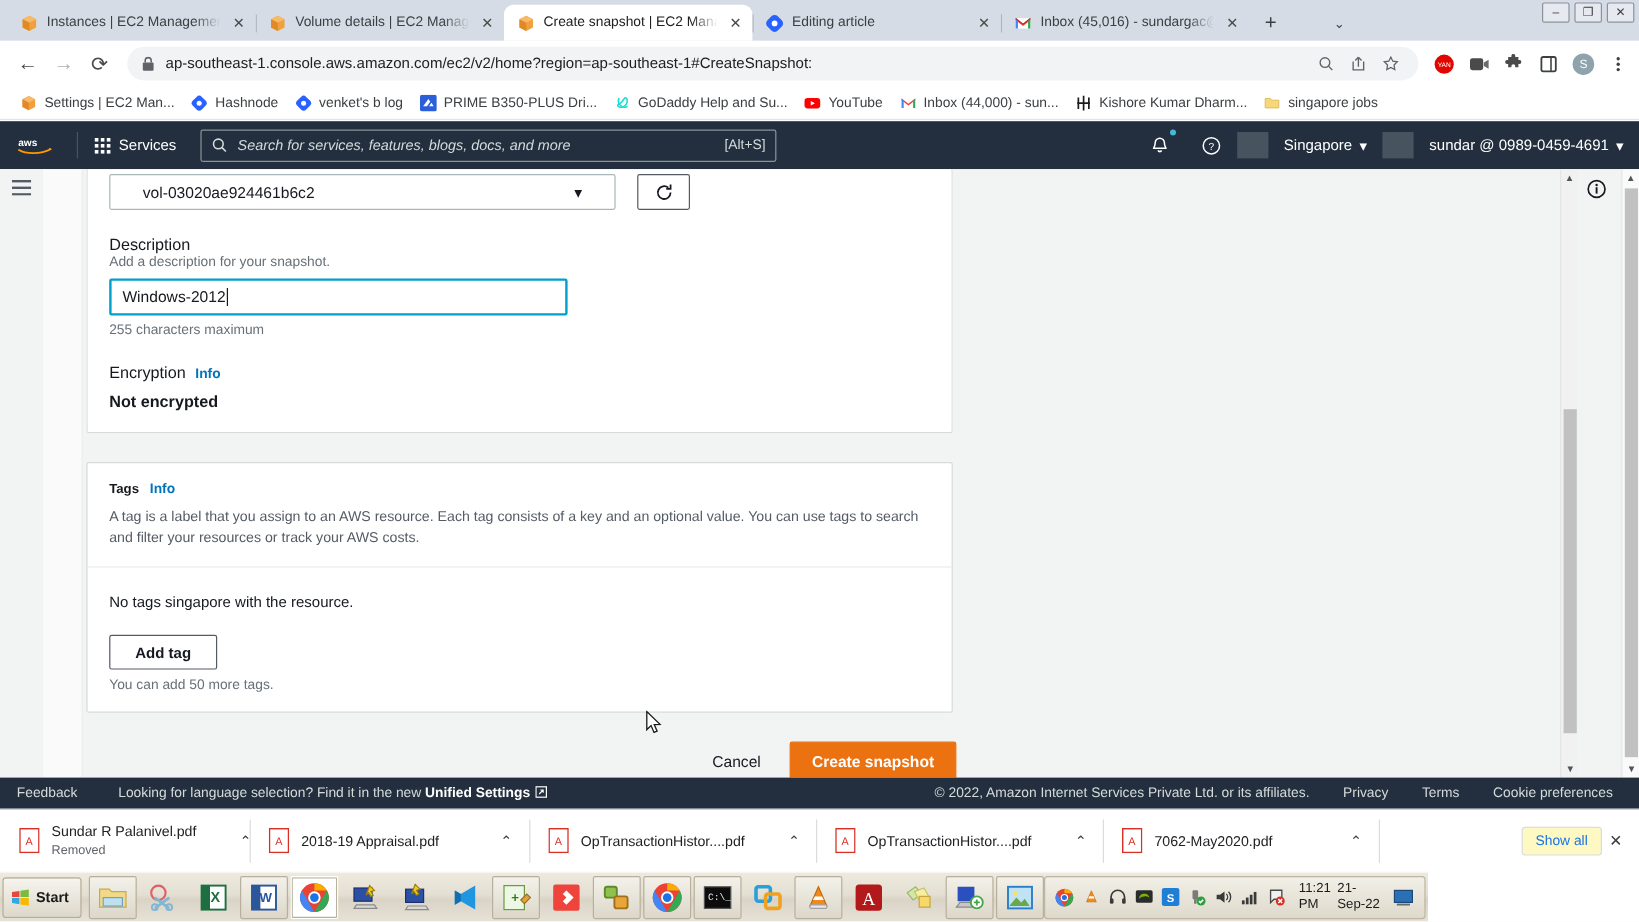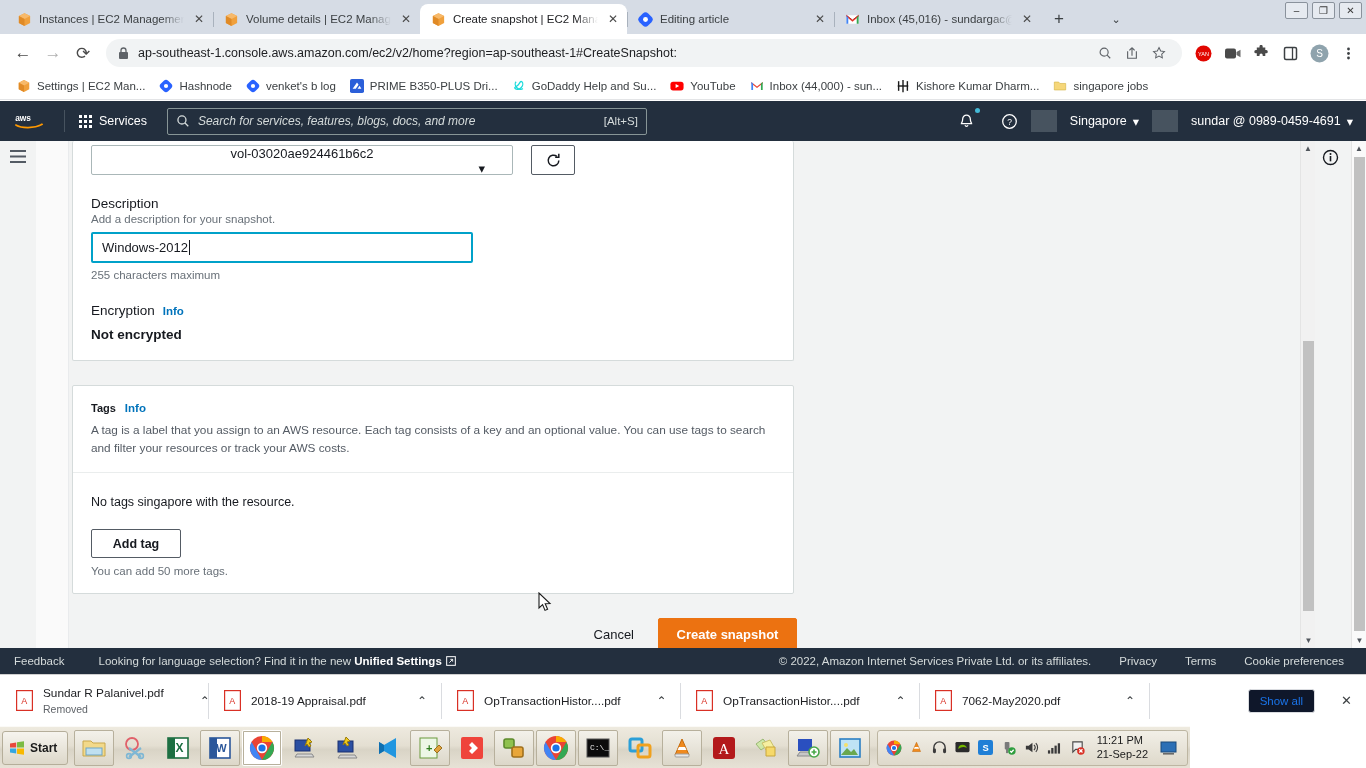--- a/index.html
+++ b/index.html
@@ -130,21 +130,20 @@
     width: 722px; margin-left: 3px;
   }
   .card.top { margin-top: 0; border-top: none; padding: 0 18px 18px; }
   .card.tags { margin-top: 24px; }
 
   .vol-row { display: flex; align-items: center; gap: 18px; padding-top: 4px; }
   .vol-select {
     width: 422px; height: 30px; border: 1px solid #aab7b8; border-radius: 2px;
     display: flex; align-items: center; padding: 0 27px; font-size: 13px; color: #16191f;
     background: #fff;
-    flex-direction: column;
   }
   .vol-select .caret { margin-left: auto; }
   .refresh-btn {
     width: 44px; height: 30px; border: 1px solid #545b64; border-radius: 2px;
     background: #fff; display: flex; align-items: center; justify-content: center;
   }
 
   .fld-label { font-size: 13.5px; color: #16191f; margin-top: 21px; }
   .fld-hint { font-size: 11.5px; color: #687078; margin-top: 2px; }
   .desc-input {
@@ -214,23 +213,23 @@
     height: 52px; padding: 0 14px 0 16px; min-width: 200px;
   }
   .dl-item + .dl-item::before,
   .dl-divider { content: ""; position: absolute; left: 0; top: 8px; height: 36px; width: 1px; background: #dadce0; }
   .dl-pdf { width: 17px; height: 21px; flex: 0 0 17px; }
   .dl-texts { display: flex; flex-direction: column; justify-content: center; }
   .dl-name { font-size: 11.8px; color: #202124; white-space: nowrap; }
   .dl-sub { font-size: 10.5px; color: #5f6368; margin-top: 3px; }
   .dl-caret { margin-left: auto; font-size: 12px; color: #3c4043; padding-left: 26px; }
   .showall-btn {
-    margin-left: auto; margin-right: 26px;
+    margin-left: auto; margin-right: 6px;
     border: 1px solid #dadce0; border-radius: 3px; padding: 5px 11px;
-    font-size: 11.5px; color: #1a73e8; background: #0f172a;
+    font-size: 11.5px; color: #1a73e8; background: #fef9c3;
   }
   .dl-close { margin-right: 14px; font-size: 13px; color: #3c4043; }
 
   
   .taskbar {
     position: absolute; top: 726px; left: 0; width: 1190px; height: 42px;
     background: linear-gradient(to bottom, #eeeadf 0%, #e4dfd2 45%, #d9d4c6 55%, #e7e2d6 100%);
     border-top: 1px solid #fbfaf7;
     display: flex; align-items: center;
   }
@@ -248,21 +247,21 @@
   }
   .tb-btn.raised { background: linear-gradient(to bottom,#f3f1ea,#dcd7c9); border-color: #b7b09c; }
   .tb-btn.pressed { background: #ffffff; border-color: #9d968400; box-shadow: inset 0 0 0 1px #b7b09c; }
   .tray {
     margin-left: auto; margin-right: 2px; height: 36px;
     display: flex; align-items: center; gap: 7px; padding: 0 8px;
     background: linear-gradient(to bottom,#f2efe7,#ded9cb);
     border: 1px solid #bdb6a2; border-radius: 3px;
   }
   .tray-ic { width: 16px; height: 16px; display: flex; align-items: center; justify-content: center; }
-  .clock { display: flex; flex-direction: column; align-items: flex-start; font-size: 11px; color: #1b1b1b; line-height: 1.25; margin: 0 4px; }
+  .clock { display: flex; flex-direction: row; align-items: center; font-size: 11px; color: #1b1b1b; line-height: 1.25; margin: 0 4px; }
   .showdesk { width: 20px; height: 22px; display: flex; align-items: center; justify-content: center; }
 
   
   .cursor { position: absolute; left: 538px; top: 451px; width: 14px; height: 21px; pointer-events: none; }
 </style>
 </head>
 <body>
 
 <div class="browser-titlebar">
   <div class="tabstrip">

